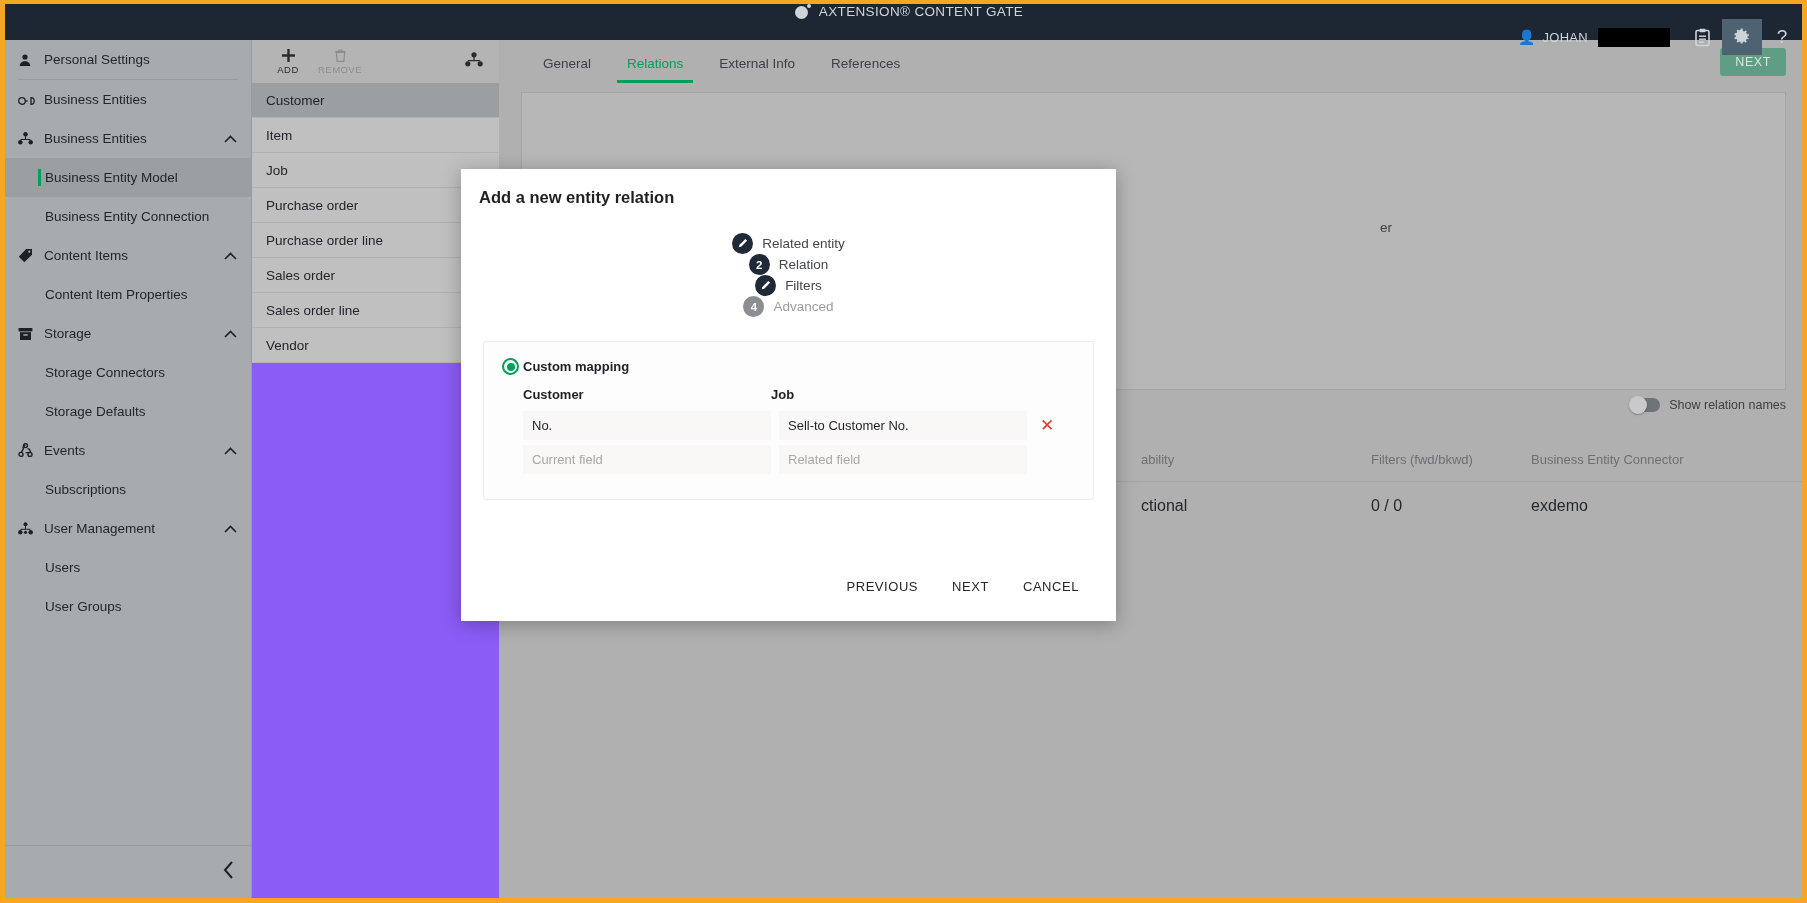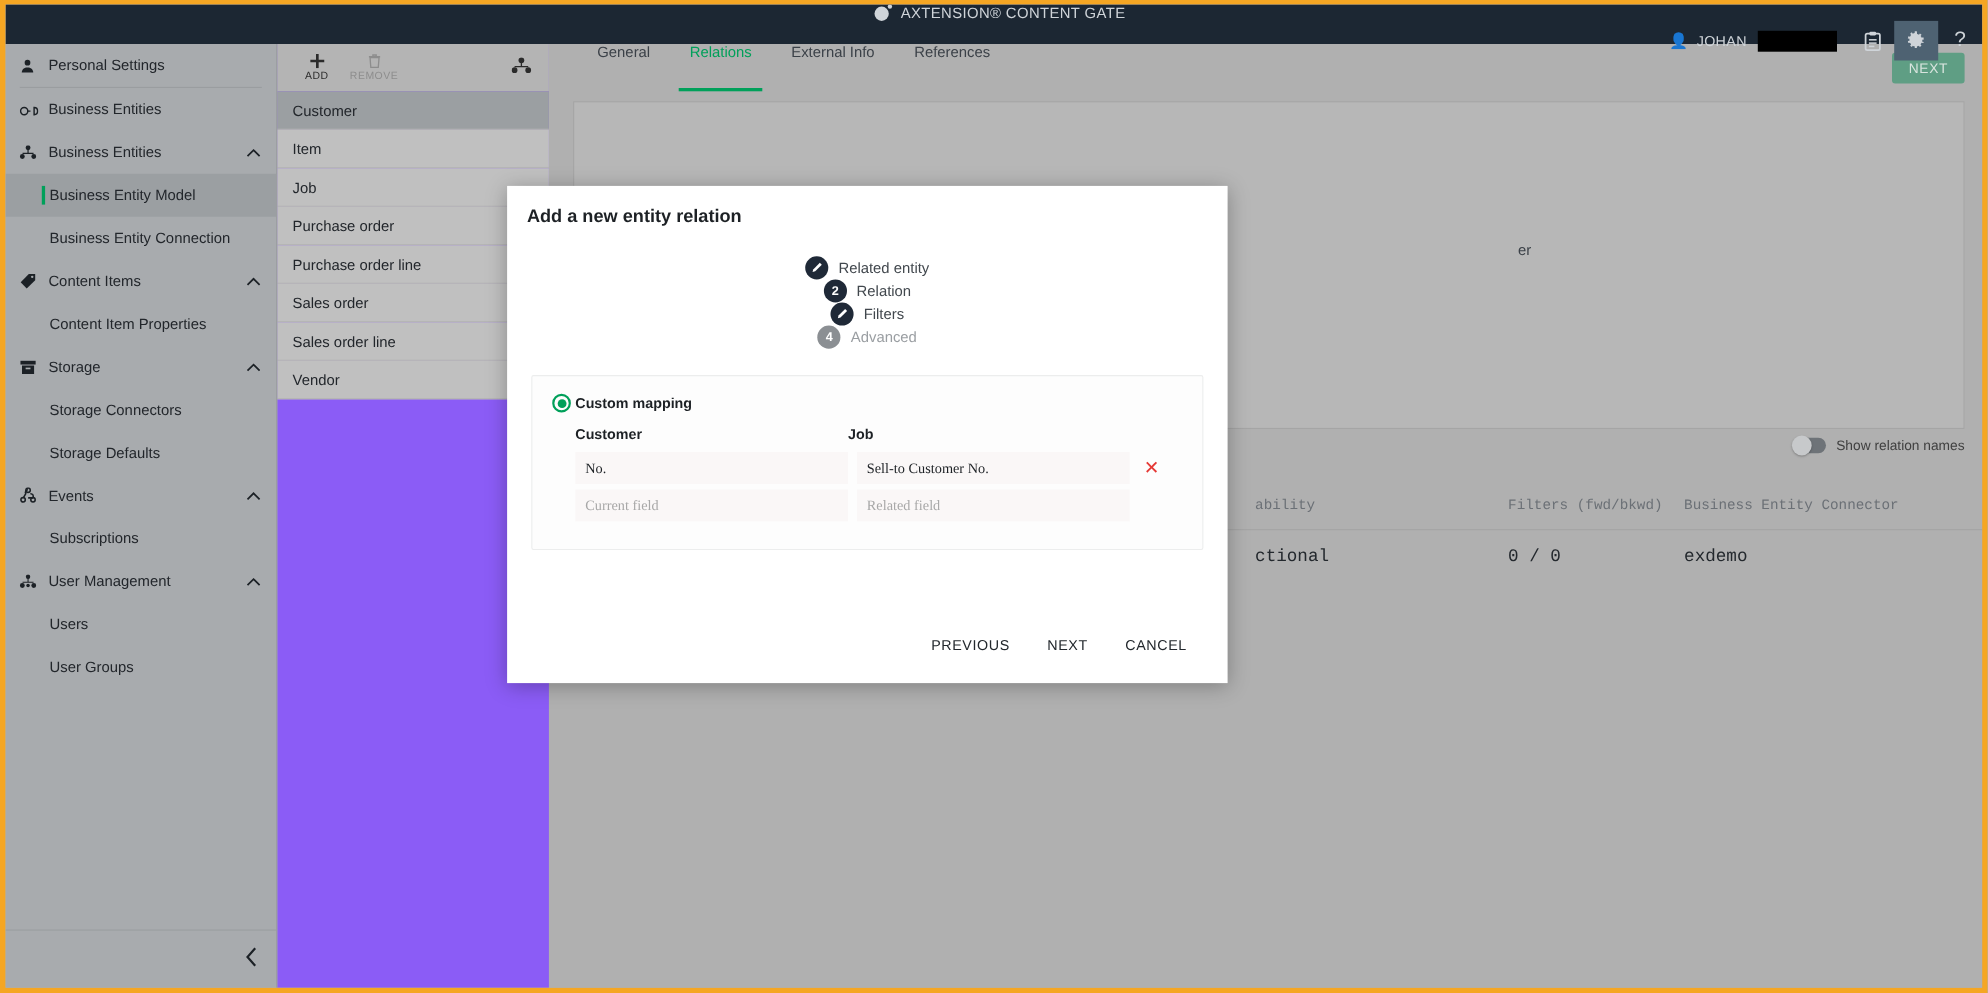--- a/index.html
+++ b/index.html
@@ -122,22 +122,22 @@
   .main {
     position: absolute; top: 36px; left: 494px; right: 0; bottom: 0;
     background: #b0b0b0;
     z-index: 10;
   }
   .tabbar {
     height: 43px; display: flex; align-items: center; padding-left: 26px;
     position: relative;
   }
   .tab {
-    font-size: 13.5px; color: #3b4148; padding: 0 18px; height: 43px;
-    display: flex; align-items: flex-start; position: relative;
+    font-size: 13.5px; color: #3b4148; padding: 12px 18px; height: 43px;
+    display: flex; align-items: flex-end; position: relative;
   }
   .tab.active { color: #00a05a; }
   .tab.active::after {
     content: ""; position: absolute; left: 8px; right: 8px; bottom: 0;
     height: 3px; background: #00a05a;
   }
   .save-btn {
     position: absolute; right: 16px; top: 8px;
     background: #5f9e84; color: #d8e4de; border: 0;
     font-size: 12.5px; letter-spacing: .6px;
@@ -160,21 +160,21 @@
     width: 30px; height: 14px; border-radius: 7px; background: #6e7378;
     position: relative;
   }
   .toggle .knob {
     position: absolute; left: -1px; top: -2px;
     width: 18px; height: 18px; border-radius: 50%; background: #c7c9cb;
     box-shadow: 0 1px 2px rgba(0,0,0,.28);
   }
   .toggle-lbl { font-size: 12.5px; color: #404040; }
   .rel-table {
-    position: absolute; left: 22px; right: 0; top: 398px; font-family: Liberation Mono, monospace;
+    position: absolute; left: 22px; right: 0; top: 398px;
   }
   .rel-head {
     display: flex; align-items: center; height: 44px;
     border-bottom: 1px solid #a5a5a5;
     font-size: 13px; color: #6b7076;
   }
   .rel-body { display: flex; align-items: center; height: 48px; font-size: 16px; color: #23282d; }
   .c1 { width: 300px; } .c2 { width: 320px; } .c3 { width: 230px; }
   .c4 { width: 160px; } .c5 { width: 250px; }
 
@@ -230,21 +230,21 @@
   .map-head div {
     font-size: 13px; font-weight: bold; color: #1d2125; padding-bottom: 9px;
   }
   .mcol-a { width: 248px; }
   .mcol-b { width: 248px; }
   .mcol-x { width: 40px; }
   .map-row { display: flex; align-items: center; margin-bottom: 5px; }
   .map-cell {
     height: 29px; display: flex; align-items: center;
     padding: 0 9px; font-size: 13px; color: #1d2125;
-    background: #faf7f7; margin-right: 8px; font-family: Liberation Serif, serif;
+    background: #faf7f7; margin-right: 8px;
   }
   .map-cell.ph { color: #a8a8a8; background: #faf7f7; }
   .map-del {
     width: 24px; text-align: center; color: #e53935;
     font-size: 17px; line-height: 1;
   }
   .modal-actions {
     position: absolute; right: 24px; bottom: 18px;
     display: flex; align-items: center; gap: 8px;
   }

